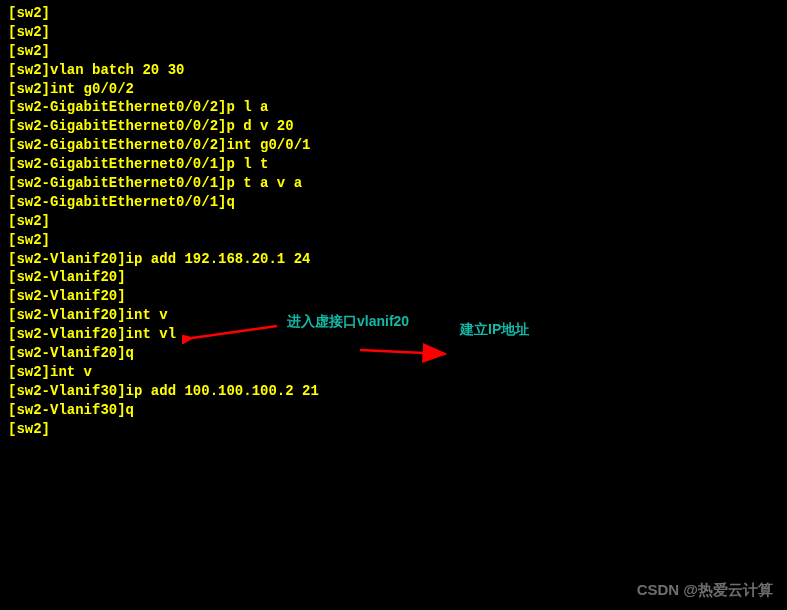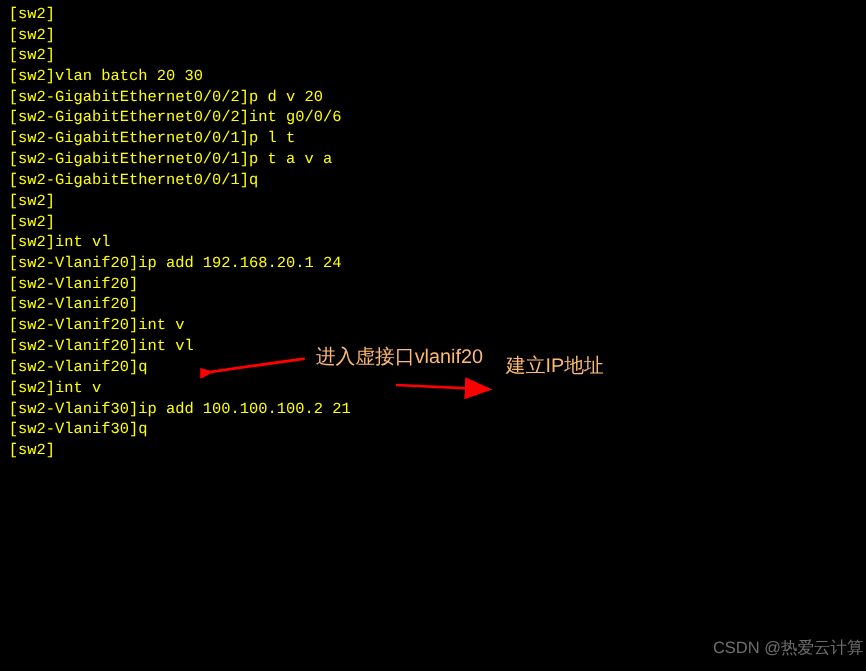--- a/index.html
+++ b/index.html
@@ -11,59 +11,60 @@
       color: #ffff00;
       padding: 4px 8px;
       width: 787px;
       height: 610px;
       position: relative;
       overflow: hidden;
     }
     .line {
       white-space: pre;
       color: #ffff00;
-      font-weight: normal;
+      font-weight: bold;
     }
     .annotation {
       position: absolute;
-      color: #fdba74;
+      color: #14b8a6;
       font-family: "Microsoft YaHei", "SimSun", sans-serif;
-      font-size: 18px;
-      font-weight: normal;
+      font-size: 14px;
+      font-weight: bold;
     }
     .arrow {
       position: absolute;
       pointer-events: none;
     }
     .watermark {
       position: absolute;
       bottom: 10px;
-      right: 2px;
+      right: 14px;
       color: rgba(200,200,200,0.55);
       font-family: "Microsoft YaHei", sans-serif;
       font-size: 15px;
-      font-weight: normal;
+      font-weight: bold;
     }
   </style>
 </head>
 <body>
 
 <div>
   <div class="line">[sw2]</div>
   <div class="line">[sw2]</div>
   <div class="line">[sw2]</div>
   <div class="line">[sw2]vlan batch 20 30</div>
+  <div class="line">[sw2]int g0/0/2</div>
+  <div class="line">[sw2-GigabitEthernet0/0/2]p l a</div>
   <div class="line">[sw2-GigabitEthernet0/0/2]p d v 20</div>
-  <div class="line">[sw2-GigabitEthernet0/0/2]int g0/0/6</div>
+  <div class="line">[sw2-GigabitEthernet0/0/2]int g0/0/1</div>
   <div class="line">[sw2-GigabitEthernet0/0/1]p l t</div>
   <div class="line">[sw2-GigabitEthernet0/0/1]p t a v a</div>
   <div class="line">[sw2-GigabitEthernet0/0/1]q</div>
   <div class="line">[sw2]</div>
   <div class="line">[sw2]</div>
-  <div class="line">[sw2]int vl</div>
   <div class="line">[sw2-Vlanif20]ip add 192.168.20.1 24</div>
   <div class="line">[sw2-Vlanif20]</div>
   <div class="line">[sw2-Vlanif20]</div>
   <div class="line">[sw2-Vlanif20]int v</div>
   <div class="line">[sw2-Vlanif20]int vl</div>
   <div class="line">[sw2-Vlanif20]q</div>
   <div class="line">[sw2]int v</div>
   <div class="line">[sw2-Vlanif30]ip add 100.100.100.2 21</div>
   <div class="line">[sw2-Vlanif30]q</div>
   <div class="line">[sw2]</div>

